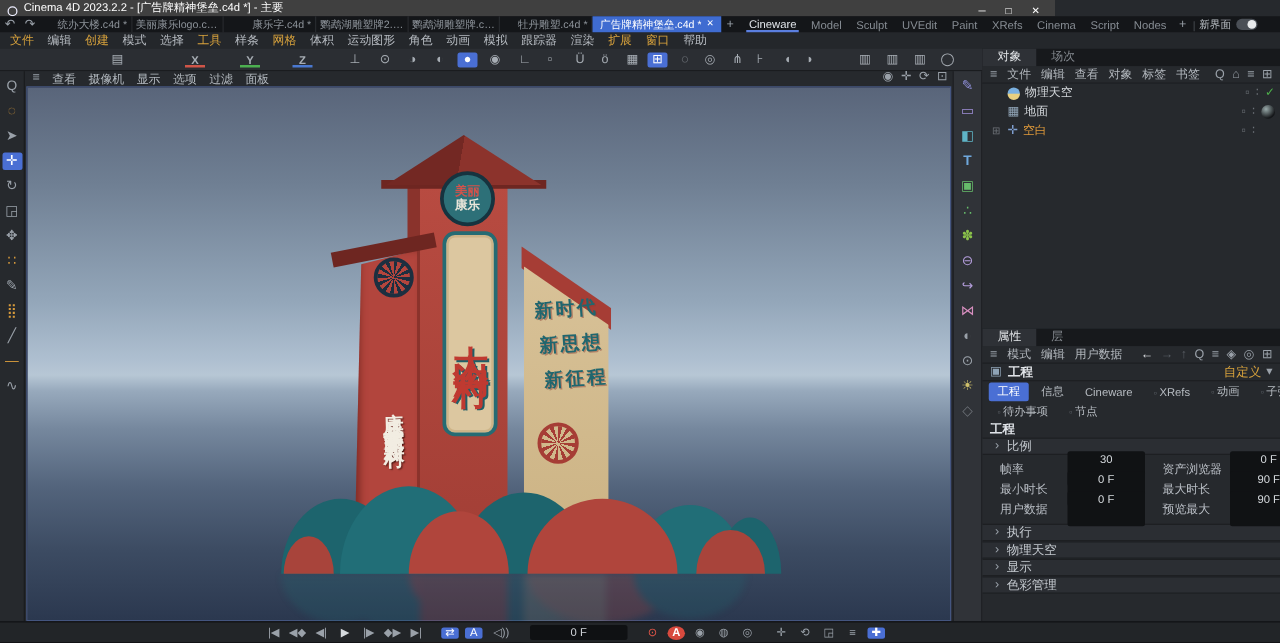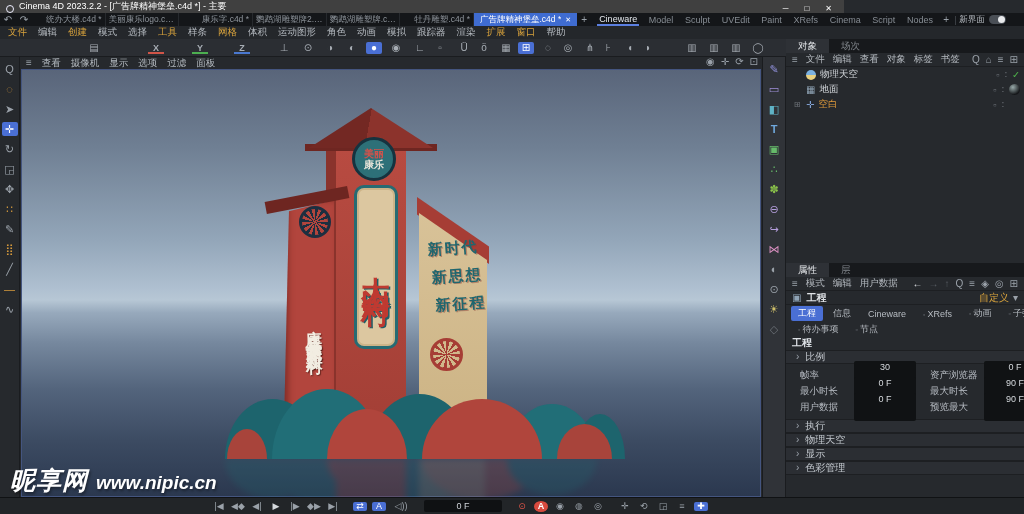--- a/index.html
+++ b/index.html
@@ -439,24 +439,20 @@
     <div class="grp">
         <span class="ico">›</span>
         <span>显示</span>
       </div>
     <div class="grp">
         <span class="ico">›</span>
         <span>色彩管理</span>
       </div>
   </div>
 
-  <div id="watermark" class="abs">
-    <span class="wm1">昵享网</span>
-    <span class="wm2">www.nipic.cn</span>
-  </div>
 
   <div id="bottom-bar" class="abs">
     <span class="ico">|◀</span>
     <span class="ico">◀◆</span>
     <span class="ico">◀|</span>
     <span class="ico" style="color:#d6dade">▶</span>
     <span class="ico">|▶</span>
     <span class="ico">◆▶</span>
     <span class="ico">▶|</span>
     <span class="ico blue-on" style="margin-left:8px">⇄</span>

